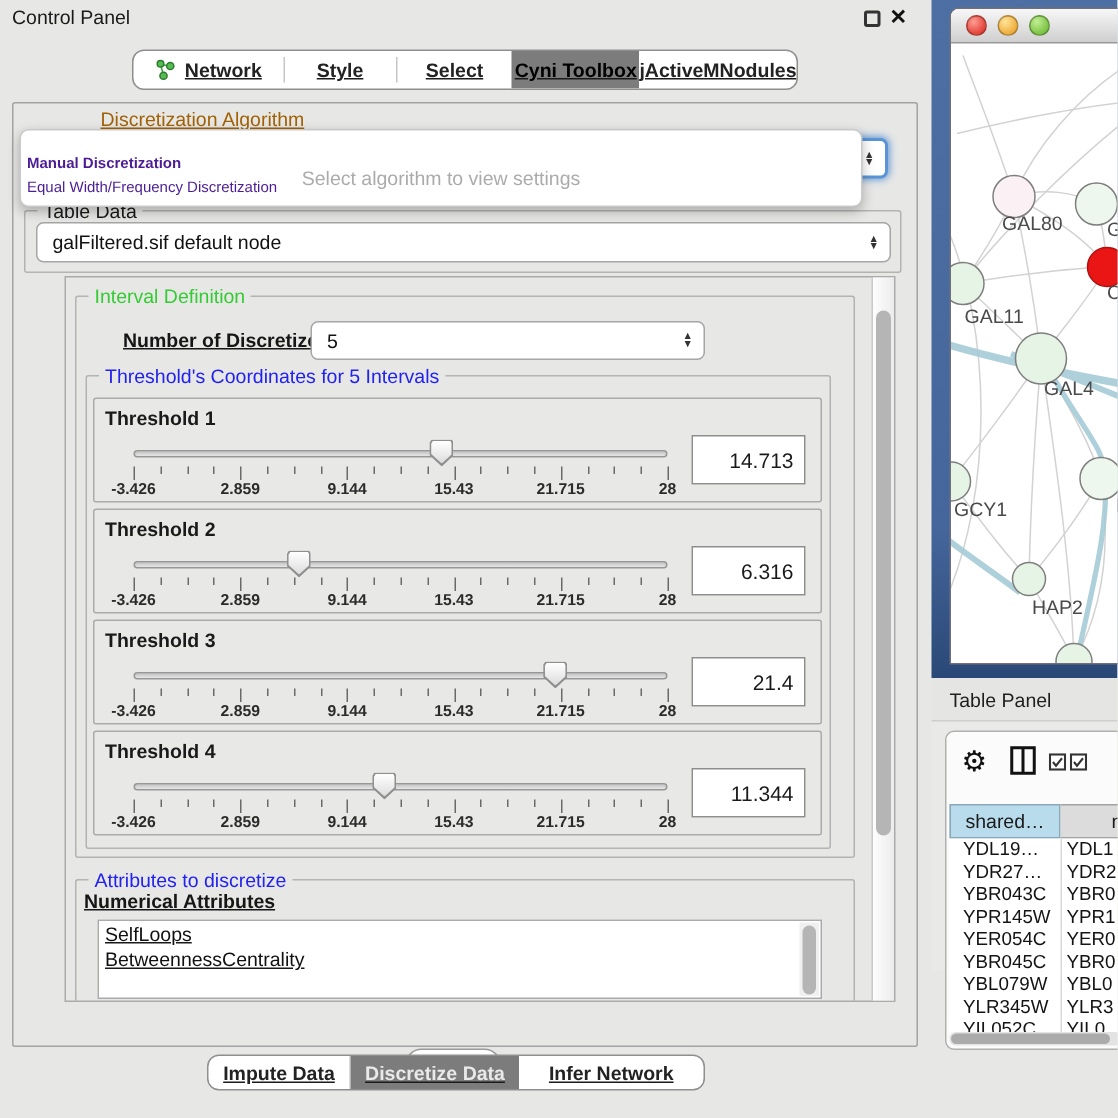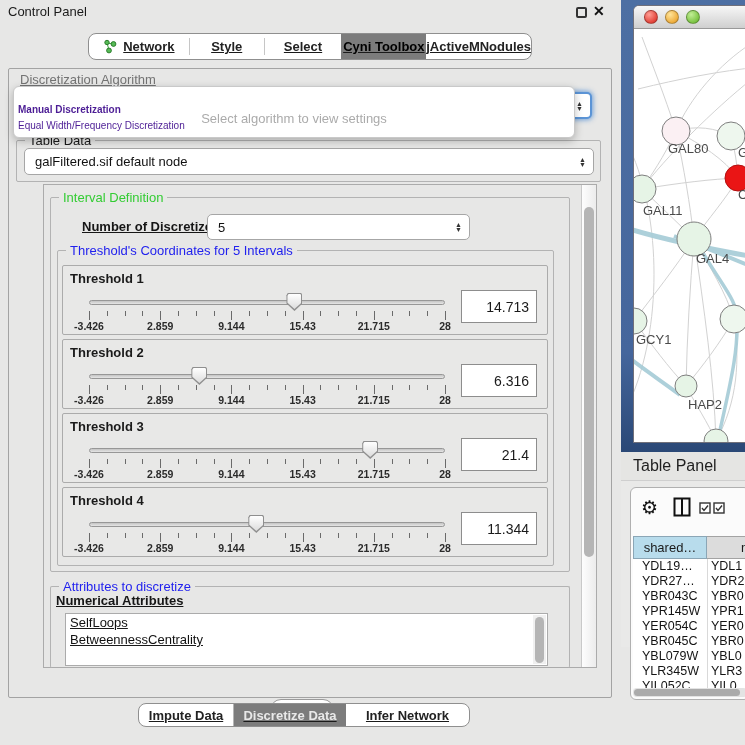--- a/index.html
+++ b/index.html
@@ -23,21 +23,21 @@
   .net-ico { margin-right:6px; }
 
   
   .outerpanel { left:8px; top:68px; width:604px; height:630px; border:1px solid #a3a3a3; background:#e7e7e6; border-radius:2px; }
 
   
   .group { position:absolute; border:1px solid #b3b3b3; border-radius:2px; }
   .gtitle { position:absolute; top:-8px; left:8px; background:#e7e7e6; padding:0 4px; font-size:13px; white-space:nowrap; }
   .green { color:#33cc33; }
   .blue  { color:#2222ee; }
-  .dimgreen { color:#737373; }
+  .dimgreen { color:#a16207;margin-left:47px; }
 
   
   .combo { position:absolute; background:#fff; border:1px solid #a6a6a6; border-radius:5px;
            font-size:13px; display:flex; align-items:center; padding-left:10px; color:#111; }
   .stepper { position:absolute; right:7px; top:50%; transform:translateY(-50%); display:flex; flex-direction:column;
              font-size:7px; line-height:5px; color:#333; }
   .combo.focusring { border:2px solid #5b94d6; box-shadow:0 0 5px 1px rgba(91,148,214,.85); }
 
   
   .popup { left:13px; top:86px; width:562px; height:52px; background:#fff; border:1px solid #c9c9c9;
@@ -97,21 +97,21 @@
   .netwin { position:absolute; left:12px; top:5px; width:130px; height:438px; background:#fff;
             border:1px solid #70707a; border-radius:6px 6px 0 0; overflow:hidden; }
   .wintitle { position:relative; height:23px; background:linear-gradient(#f7f7f7,#cfcfcf); border-bottom:1px solid #999; }
   .tl { position:absolute; top:4px; width:14px; height:14px; border-radius:50%; border:1px solid rgba(0,0,0,.28); }
   .tl.r { left:10px; background:radial-gradient(circle at 35% 30%, #ff9d94, #e3443a 70%); }
   .tl.y { left:31px; background:radial-gradient(circle at 35% 30%, #ffe49a, #eead3d 70%); }
   .tl.g { left:52px; background:radial-gradient(circle at 35% 30%, #c2ee96, #7cc444 70%); }
   .canvas { position:relative; width:130px; height:414px; }
 
   .tp-bar { position:absolute; left:0; top:452px; width:124px; height:29px; background:#e5e5e3; border-bottom:1px solid #cfcfcf;
-            display:flex; align-items:center; padding-left:12px; font-size:16px; color:#1f1f1f; }
+            display:flex; align-items:center; padding-left:12px; font-size:13px; color:#1f1f1f; }
   .tp-card { position:absolute; left:9px; top:487px; width:120px; height:213px; background:#fbfbfb; border:1px solid #b0b0b0; border-radius:6px; }
   .tp-toolbar { position:absolute; left:0; top:0; width:100%; height:44px; }
   .gear { position:absolute; left:10px; top:8px; font-size:19px; color:#111; }
   .hdr { position:absolute; top:48px; height:23px; font-size:13px; display:flex; align-items:center; }
   .hdr1 { left:2px; width:74px; background:#b8dcec; border:1px solid #8ba6b6; justify-content:center; }
   .hdr2 { left:76px; width:60px; background:#dcdcdc; border:1px solid #a3a3a3; border-left:none; padding-left:34px; }
   .tbody { position:absolute; left:2px; top:71px; width:116px; height:129px; overflow:hidden; background:#fff; }
   .trow { display:flex; height:15px; font-size:12.5px; color:#141414; }
   .trow .tc1 { width:74px; padding-left:9px; white-space:nowrap; }
   .trow .tc2 { flex:1; padding-left:3px; border-left:1px solid #d9d9d9; white-space:nowrap; }

